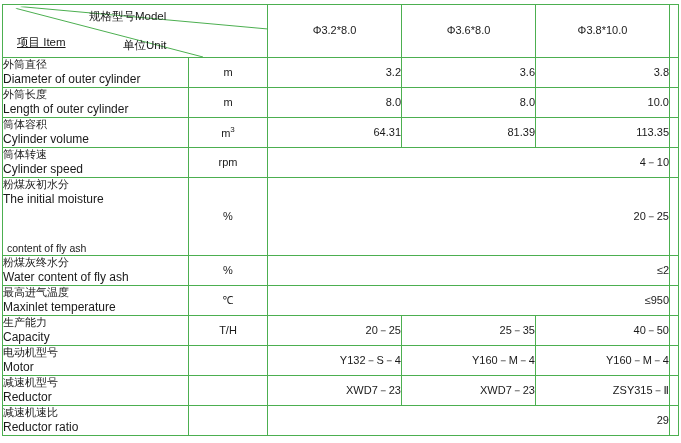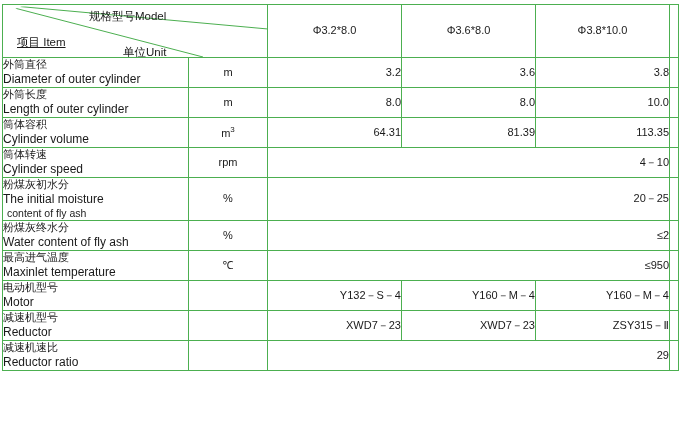--- a/index.html
+++ b/index.html
@@ -53,21 +53,21 @@
   }
   .hdr-model {
     position: absolute;
     top: 4px;
     left: 86px;
     font-size: 11.5px;
     white-space: nowrap;
   }
   .hdr-unit {
     position: absolute;
-    top: 40px;
+    top: 33px;
     left: 120px;
     font-size: 11.5px;
     white-space: nowrap;
   }
   .hdr-item {
     position: absolute;
     top: 30px;
     left: 14px;
     font-size: 11.5px;
     white-space: nowrap;
@@ -90,20 +90,21 @@
   .item-cell .en {
     display: block;
     font-size: 12px;
     white-space: nowrap;
   }
   .item-cell .en2 {
     display: block;
     font-size: 10.5px;
     white-space: nowrap;
     padding-left: 4px;
+    margin-top: 35px;
   }
   .unit-cell {
     text-align: center;
     font-size: 11px;
   }
   .val-cell {
     text-align: right;
     font-size: 11.5px;
   }
   .edge-cell {
@@ -217,20 +218,31 @@
       <tr class="r1">
         <td class="item-cell">
           <span class="cn">最高进气温度</span>
           <span class="en">Maxinlet temperature</span>
         </td>
         <td class="unit-cell">℃</td>
         <td class="val-cell" colspan="3">≤950</td>
         <td class="edge-cell"></td>
       </tr>
 
+      <tr class="r1">
+        <td class="item-cell">
+          <span class="cn">生产能力</span>
+          <span class="en">Capacity</span>
+        </td>
+        <td class="unit-cell">T/H</td>
+        <td class="val-cell">20－25</td>
+        <td class="val-cell">25－35</td>
+        <td class="val-cell">40－50</td>
+        <td class="edge-cell"></td>
+      </tr>
 
       <tr class="r2">
         <td class="item-cell">
           <span class="cn">电动机型号</span>
           <span class="en">Motor</span>
         </td>
         <td class="unit-cell"></td>
         <td class="val-cell">Y132－S－4</td>
         <td class="val-cell">Y160－M－4</td>
         <td class="val-cell">Y160－M－4</td>

